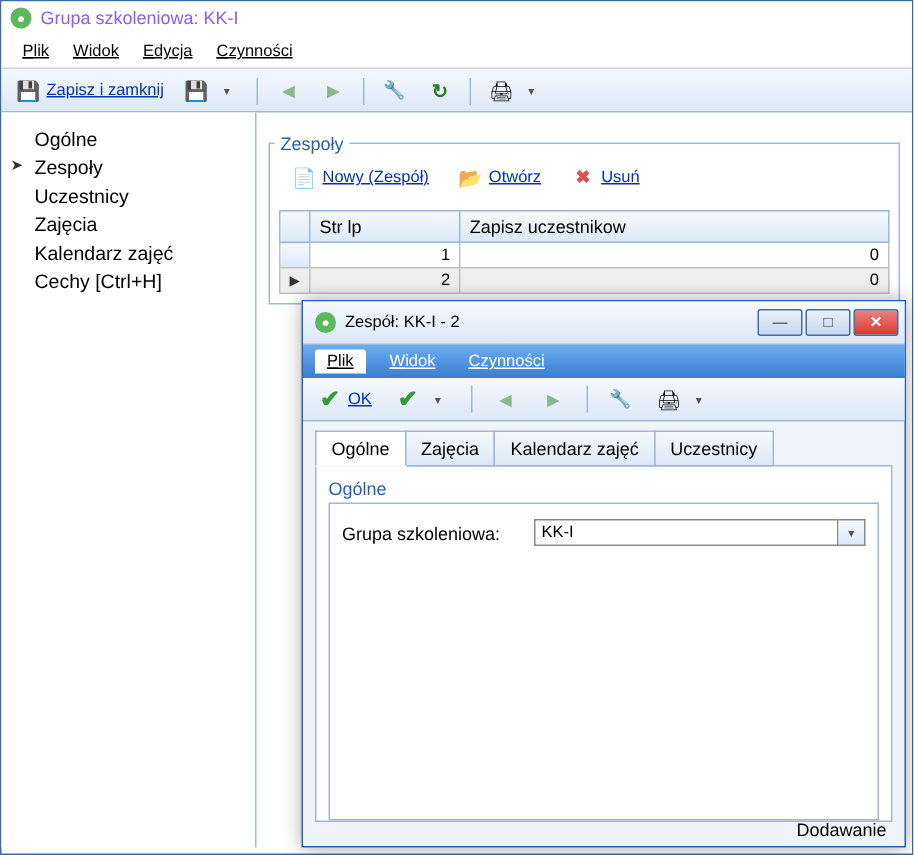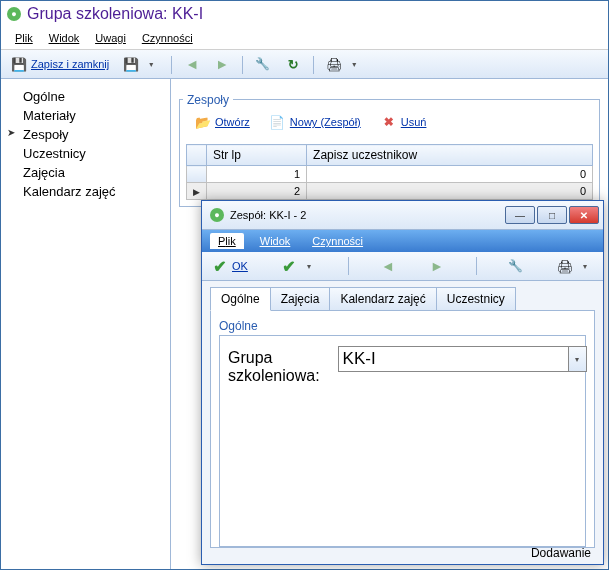--- a/index.html
+++ b/index.html
@@ -1,21 +1,21 @@
 <!DOCTYPE html>
 <html><head>
 <meta charset="utf-8">
 <style>
 * { box-sizing: border-box; margin: 0; padding: 0; font-family: Tahoma, Arial, sans-serif; font-size: 11px; }
 body { width: 609px; height: 570px; background: #fff; position: relative; overflow: hidden; }
 
 .main-window { width: 609px; height: 570px; border: 1px solid #3b6ea5; background: #fff; }
 .titlebar { background: #fff; padding: 4px 6px; display: flex; align-items: center; gap: 6px; }
 .app-icon { width: 14px; height: 14px; border-radius: 50%; background: #5cb85c; display: inline-flex; align-items: center; justify-content: center; font-size: 9px; color: #fff; }
-.title-text { font-size: 16px; color: #4c1d95; }
+.title-text { font-size: 12px; color: #8b5cf6; }
 .menubar { background: #fff; padding: 3px 8px; display: flex; gap: 4px; border-bottom: 1px solid #d0d0d0; }
 .menu-item { padding: 2px 6px; color: #000; cursor: pointer; text-decoration: underline; }
 .menu-item:first-letter { text-decoration: underline; }
 
 .toolbar { background: linear-gradient(#f5f9fe, #dce8f7); padding: 4px 6px; display: flex; align-items: flex-end; gap: 6px; border-bottom: 1px solid #a0b8d8; }
 .tb-btn { display: inline-flex; align-items: center; gap: 4px; padding: 2px 4px; cursor: pointer; }
 .tb-sep { width: 1px; height: 18px; background: #a0b8d8; margin: 0 2px; }
 .tb-link { color: #0033aa; text-decoration: underline; }
 
 .icon { width: 16px; height: 16px; display: inline-flex; align-items: center; justify-content: center; font-size: 12px; }
@@ -58,54 +58,54 @@
 .dlg-titlebar { background: linear-gradient(#f5f9fe, #dce8f7); padding: 5px 4px 5px 8px; display: flex; align-items: center; border-bottom: 1px solid #a0b8d8; }
 .dlg-title { flex: 1; font-size: 12px; display: flex; align-items: center; gap: 6px; }
 .win-btns { display: flex; gap: 2px; }
 .win-btn { width: 30px; height: 18px; border: 1px solid #4a6a9a; border-radius: 2px; background: linear-gradient(#e8f0fb, #c7d8ef); display: flex; align-items: center; justify-content: center; cursor: pointer; font-size: 10px; color: #333; }
 .win-btn.close { background: linear-gradient(#f08080, #d43a2f); color: #fff; font-weight: bold; }
 
 .dlg-menu { background: linear-gradient(#6caef0, #3a7cd0); padding: 3px 8px; display: flex; gap: 10px; color: #fff; }
 .dlg-menu .menu-item { color: #fff; }
 .dlg-menu .menu-item.sel { background: #fff; color: #000; border-radius: 2px 2px 0 0; padding: 2px 8px; }
 
-.dlg-toolbar { background: linear-gradient(#f5f9fe, #dce8f7); padding: 4px 6px; display: flex; align-items: center; gap: 8px; border-bottom: 1px solid #a0b8d8; justify-content: space-between; }
+.dlg-toolbar { background: linear-gradient(#f5f9fe, #dce8f7); padding: 4px 6px; display: flex; align-items: center; gap: 8px; border-bottom: 1px solid #a0b8d8; }
 
 .dlg-body { padding: 6px 8px; }
 .tabs { display: flex; }
 .tab { padding: 4px 10px; border: 1px solid #a0b8d8; background: linear-gradient(#f5f9fe, #dce8f7); cursor: pointer; font-size: 12px; margin-right: -1px; }
 .tab.active { background: #fff; border-bottom-color: #fff; position: relative; z-index: 1; }
 .tab-panel { border: 1px solid #a0b8d8; padding: 8px; margin-top: -1px; height: 238px; background: #fff; }
 .inner-fs-label { color: #2a5db0; font-size: 12px; }
 .inner-fs-box { border: 1px solid #a0b8d8; padding: 10px 8px; margin-top: 2px; height: 212px; }
 .form-row { display: flex; align-items: flex-start; gap: 6px; margin-bottom: 10px; }
-.form-label { width: 110px; font-size: 16px; padding-top: 3px; }
+.form-label { width: 110px; font-size: 12px; padding-top: 3px; }
 .form-select { flex: 1; display: flex; }
-.form-select input { flex: 1; border: 1px solid #888; padding: 2px 4px; font-size: 17px; background: #fff; margin-left: 12px; }
+.form-select input { flex: 1; border: 1px solid #888; padding: 2px 4px; font-size: 11px; background: #fff; margin-left: 12px; }
 .form-select .dd { width: 18px; border: 1px solid #888; border-left: none; background: linear-gradient(#f5f9fe, #dce8f7); display: flex; align-items: center; justify-content: center; cursor: pointer; }
 .form-input { flex: 1; border: 1px solid #888; padding: 2px 4px; text-align: right; font-size: 12px; background: #fff; }
 .form-textarea { flex: 1; border: 1px solid #888; padding: 2px 4px; font-size: 12px; height: 110px; resize: none; background: #fff; }
 .form-textarea-wrap { flex: 1; display: flex; }
 .ta-scroll { width: 16px; background: #e8e8e8; border: 1px solid #888; border-left: none; display: flex; flex-direction: column; justify-content: space-between; align-items: center; font-size: 9px; color: #666; }
 
 .dlg-status { position: absolute; bottom: 0; right: 8px; padding: 4px; font-size: 12px; }
 </style>
 </head>
 <body>
 
 <div class="main-window">
   <div class="titlebar">
     <span class="app-icon">●</span>
     <span class="title-text">Grupa szkoleniowa: KK-I</span>
   </div>
 
   <div class="menubar">
     <span class="menu-item">Plik</span>
     <span class="menu-item">Widok</span>
-    <span class="menu-item">Uwagi</span>
+    <span class="menu-item">Edycja</span>
     <span class="menu-item">Czynności</span>
   </div>
 
   <div class="toolbar">
     <span class="tb-btn">
       <span class="icon ico-save"></span>
       <span class="tb-link">Zapisz i zamknij</span>
     </span>
     <span class="tb-btn">
       <span class="icon ico-save"></span>
@@ -128,38 +128,38 @@
     <span class="tb-sep"></span>
     <span class="tb-btn">
         <span class="icon ico-print"></span>
         <span class="icon ico-dropdown"></span>
       </span>
   </div>
 
   <div class="body-area">
     <div class="sidebar">
       <div class="side-item">Ogólne</div>
-      <div class="side-item">Materiały</div>
       <div class="side-item active">Zespoły</div>
       <div class="side-item">Uczestnicy</div>
       <div class="side-item">Zajęcia</div>
       <div class="side-item">Kalendarz zajęć</div>
+      <div class="side-item">Cechy [Ctrl+H]</div>
     </div>
 
     <div class="content">
       <span class="fieldset-label">Zespoły</span>
       <div class="fieldset-box">
         <div class="btn-row">
           <span class="flat-btn">
+            <span class="icon ico-new"></span>
+            <span class="lbl">Nowy (Zespół)</span>
+          </span>
+          <span class="flat-btn">
             <span class="icon ico-open"></span>
             <span class="lbl">Otwórz</span>
-          </span>
-          <span class="flat-btn">
-            <span class="icon ico-new"></span>
-            <span class="lbl">Nowy (Zespół)</span>
           </span>
           <span class="flat-btn">
             <span class="icon ico-delete"></span>
             <span class="lbl">Usuń</span>
           </span>
         </div>
         <table class="table">
           <tbody>
               <tr>
             <th style="width:18px"></th>

